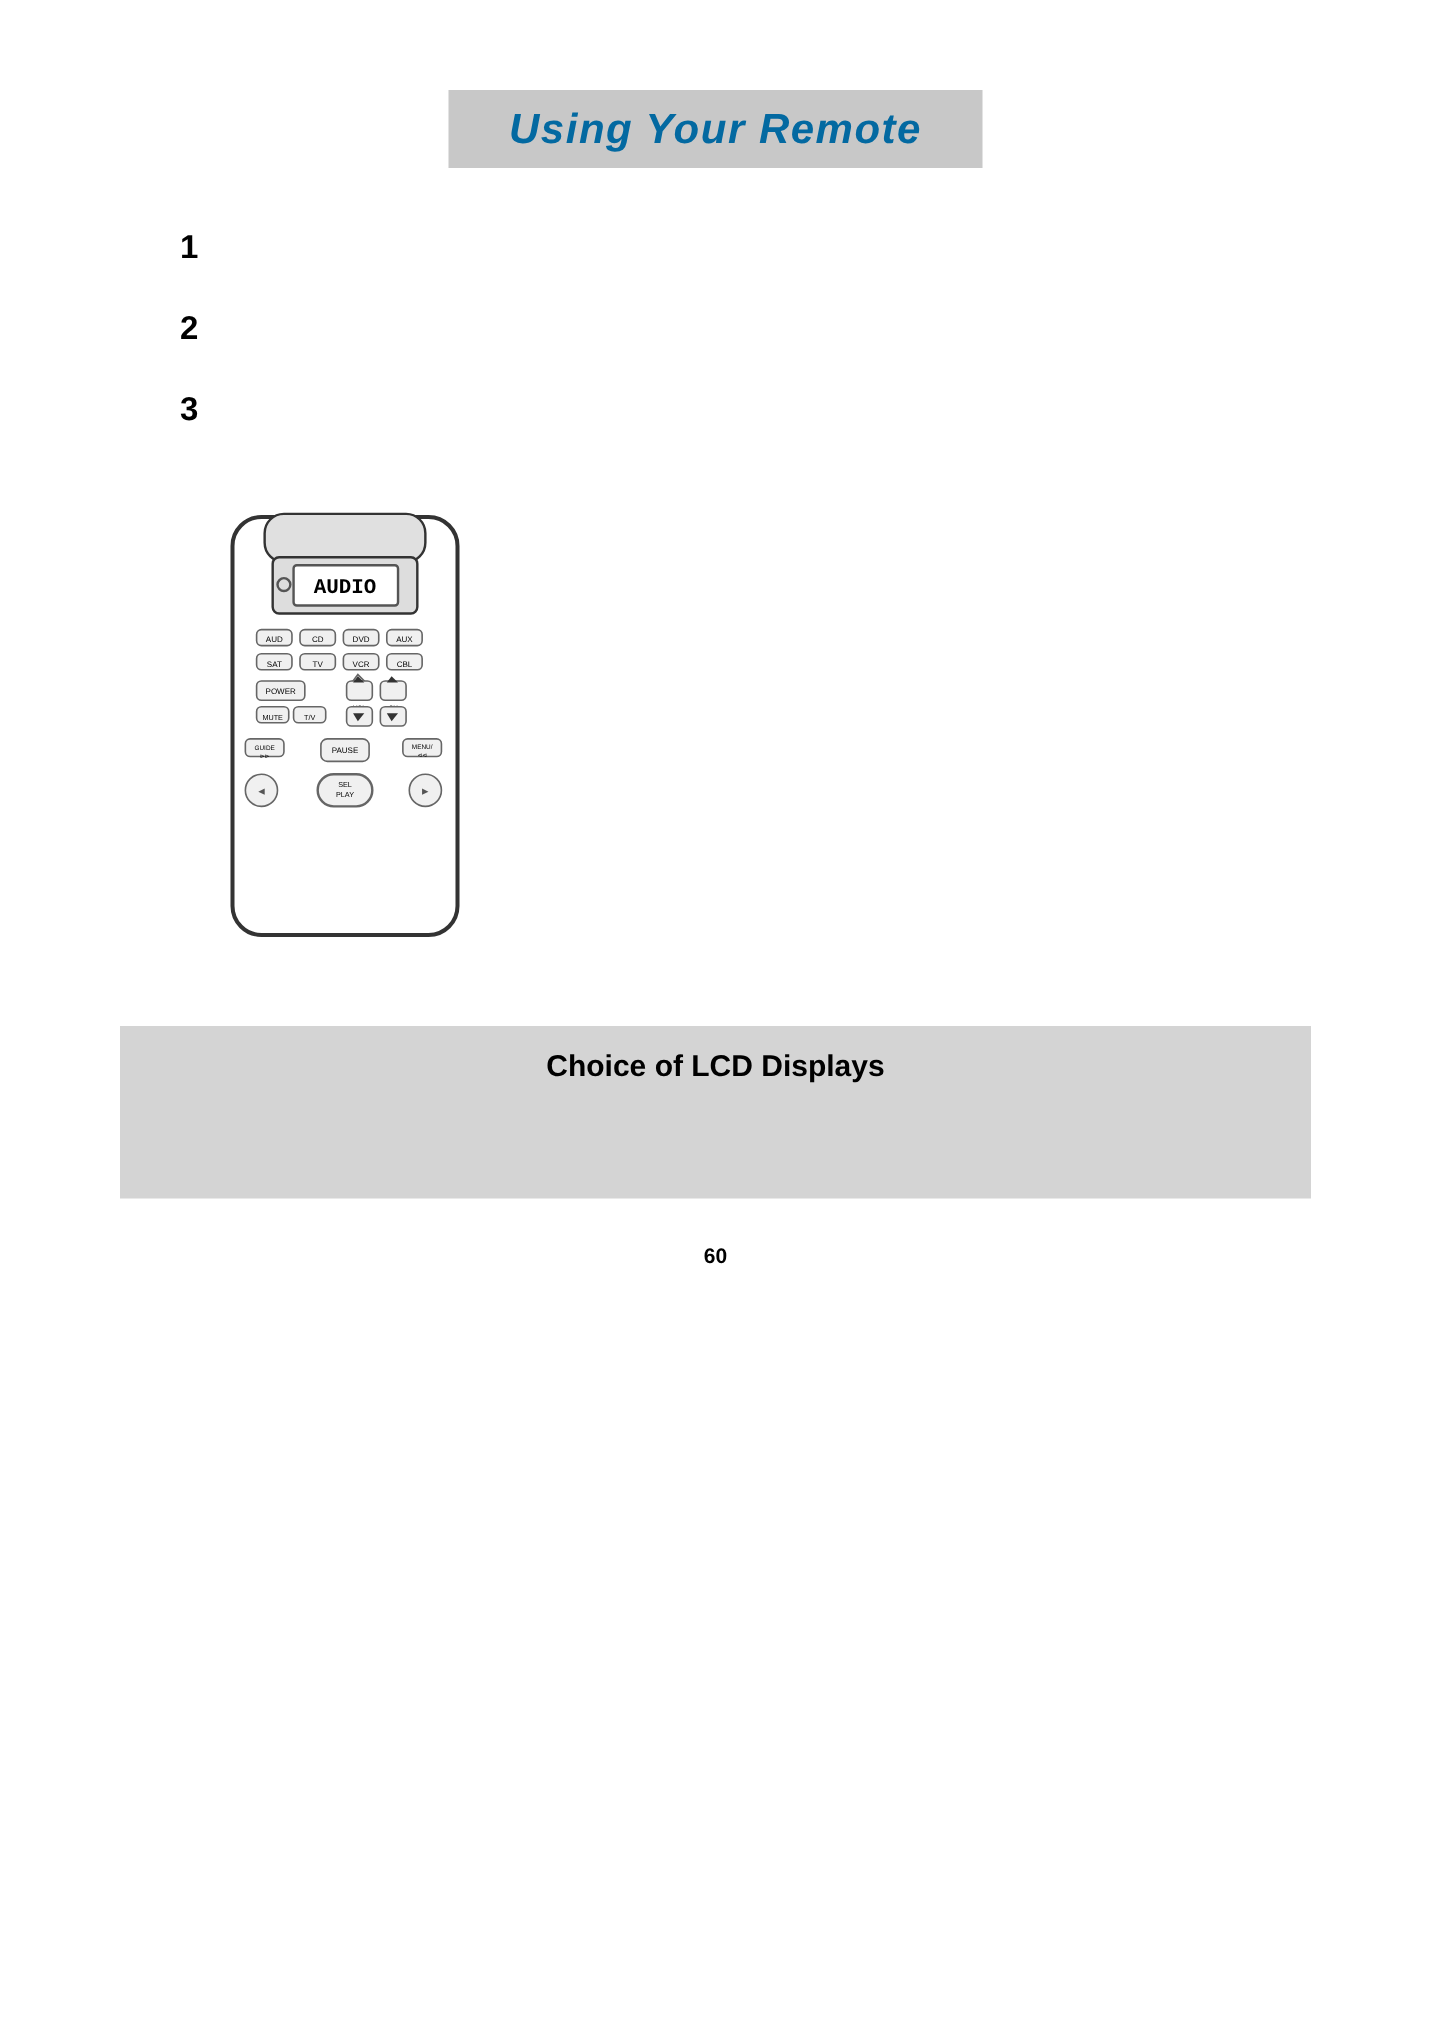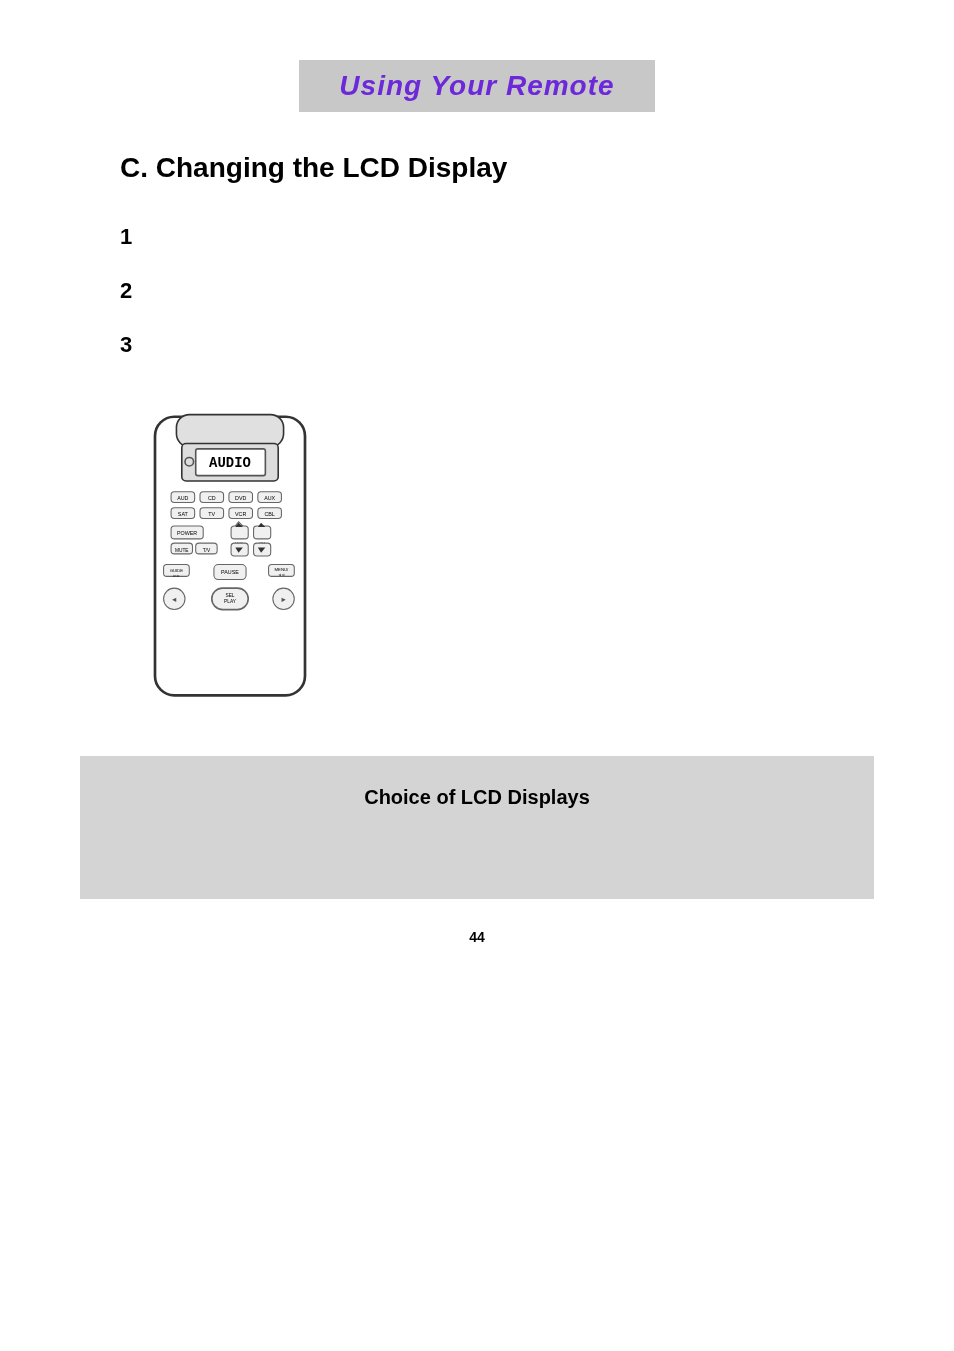--- a/index.html
+++ b/index.html
@@ -27,21 +27,21 @@
       background: #c8c8c8;
       padding: 10px 40px;
       margin-bottom: 40px;
       display: inline-block;
     }
 
     .header-banner-text {
       font-size: 28px;
       font-weight: bold;
       font-style: italic;
-      color: #6d28d9;
+      color: #0369a1;
       letter-spacing: 1px;
     }
 
     .section-title {
       font-size: 28px;
       font-weight: bold;
       color: #000000;
       margin-bottom: 40px;
       align-self: flex-start;
       margin-left: 40px;
@@ -84,21 +84,21 @@
 
     
     .remote-svg {
       width: 220px;
       height: 300px;
     }
 
     .info-box {
       background: #d4d4d4;
       width: 100%;
-      padding: 30px 40px;
+      padding: 16px 40px;
       margin-top: 10px;
     }
 
     .info-box-title {
       font-size: 20px;
       font-weight: bold;
       color: #000000;
       text-align: center;
       margin-bottom: 60px;
     }
@@ -114,21 +114,20 @@
   </style>
 </head>
 <body>
 
 <div class="page">
 
   <div class="header-banner">
     <span class="header-banner-text">Using Your Remote</span>
   </div>
 
-  <h2 class="section-title">C. Changing the LCD Display</h2>
 
   <div class="content-area">
 
     <div class="step">
       <span class="step-number">1</span>
       <span class="step-text"></span>
     </div>
 
     <div class="step">
       <span class="step-number">2</span>
@@ -228,16 +227,16 @@
       </svg>
     </div>
 
   </div>
 
   <div class="info-box">
     <h3 class="info-box-title">Choice of LCD Displays</h3>
   </div>
 
   <div class="page-number">
-    <span>44</span>
+    <span>60</span>
   </div>
 
 </div>
 
 </body></html>

